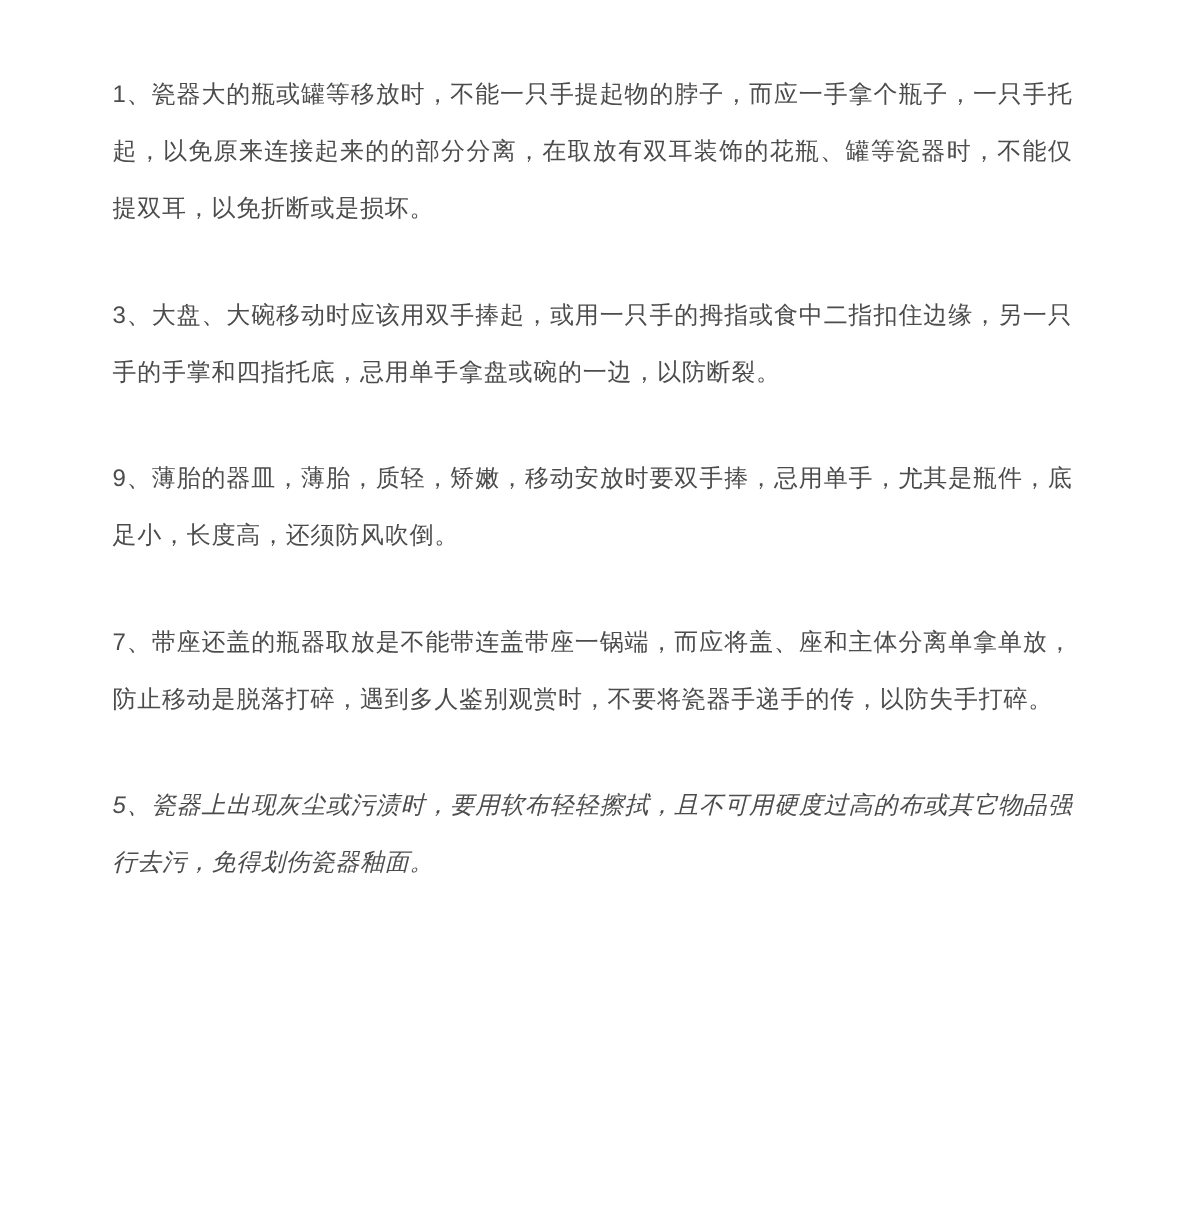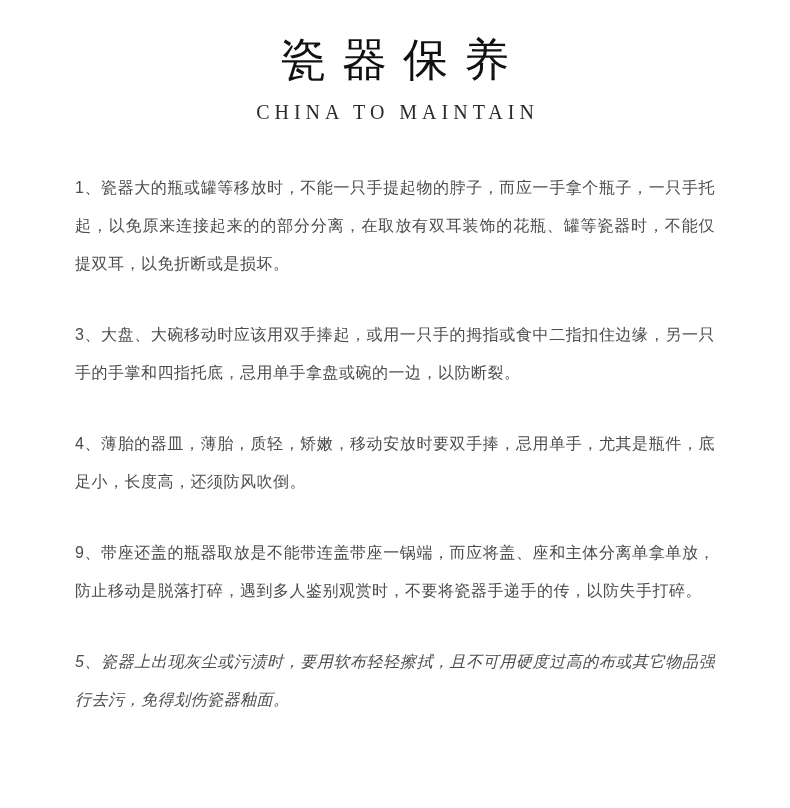--- a/index.html
+++ b/index.html
@@ -52,25 +52,21 @@
   }
   .content p:last-child {
     margin-bottom: 0;
     font-style: italic;
   }
 </style>
 </head>
 <body>
 
 <div class="page">
-  <div class="header">
-    <div class="title">瓷器保养</div>
-    <div class="subtitle">CHINA TO MAINTAIN</div>
-  </div>
 
   <div class="content">
     <p>1、瓷器大的瓶或罐等移放时，不能一只手提起物的脖子，而应一手拿个瓶子，一只手托起，以免原来连接起来的的部分分离，在取放有双耳装饰的花瓶、罐等瓷器时，不能仅提双耳，以免折断或是损坏。</p>
     <p>3、大盘、大碗移动时应该用双手捧起，或用一只手的拇指或食中二指扣住边缘，另一只手的手掌和四指托底，忌用单手拿盘或碗的一边，以防断裂。</p>
-    <p>4、薄胎的器皿，薄胎，质轻，矫嫩，移动安放时要双手捧，忌用单手，尤其是瓶件，底足小，长度高，还须防风吹倒。</p>
-    <p>9、带座还盖的瓶器取放是不能带连盖带座一锅端，而应将盖、座和主体分离单拿单放，防止移动是脱落打碎，遇到多人鉴别观赏时，不要将瓷器手递手的传，以防失手打碎。</p>
+    <p>9、薄胎的器皿，薄胎，质轻，矫嫩，移动安放时要双手捧，忌用单手，尤其是瓶件，底足小，长度高，还须防风吹倒。</p>
+    <p>7、带座还盖的瓶器取放是不能带连盖带座一锅端，而应将盖、座和主体分离单拿单放，防止移动是脱落打碎，遇到多人鉴别观赏时，不要将瓷器手递手的传，以防失手打碎。</p>
     <p>5、瓷器上出现灰尘或污渍时，要用软布轻轻擦拭，且不可用硬度过高的布或其它物品强行去污，免得划伤瓷器釉面。</p>
   </div>
 </div>
 
 </body></html>

